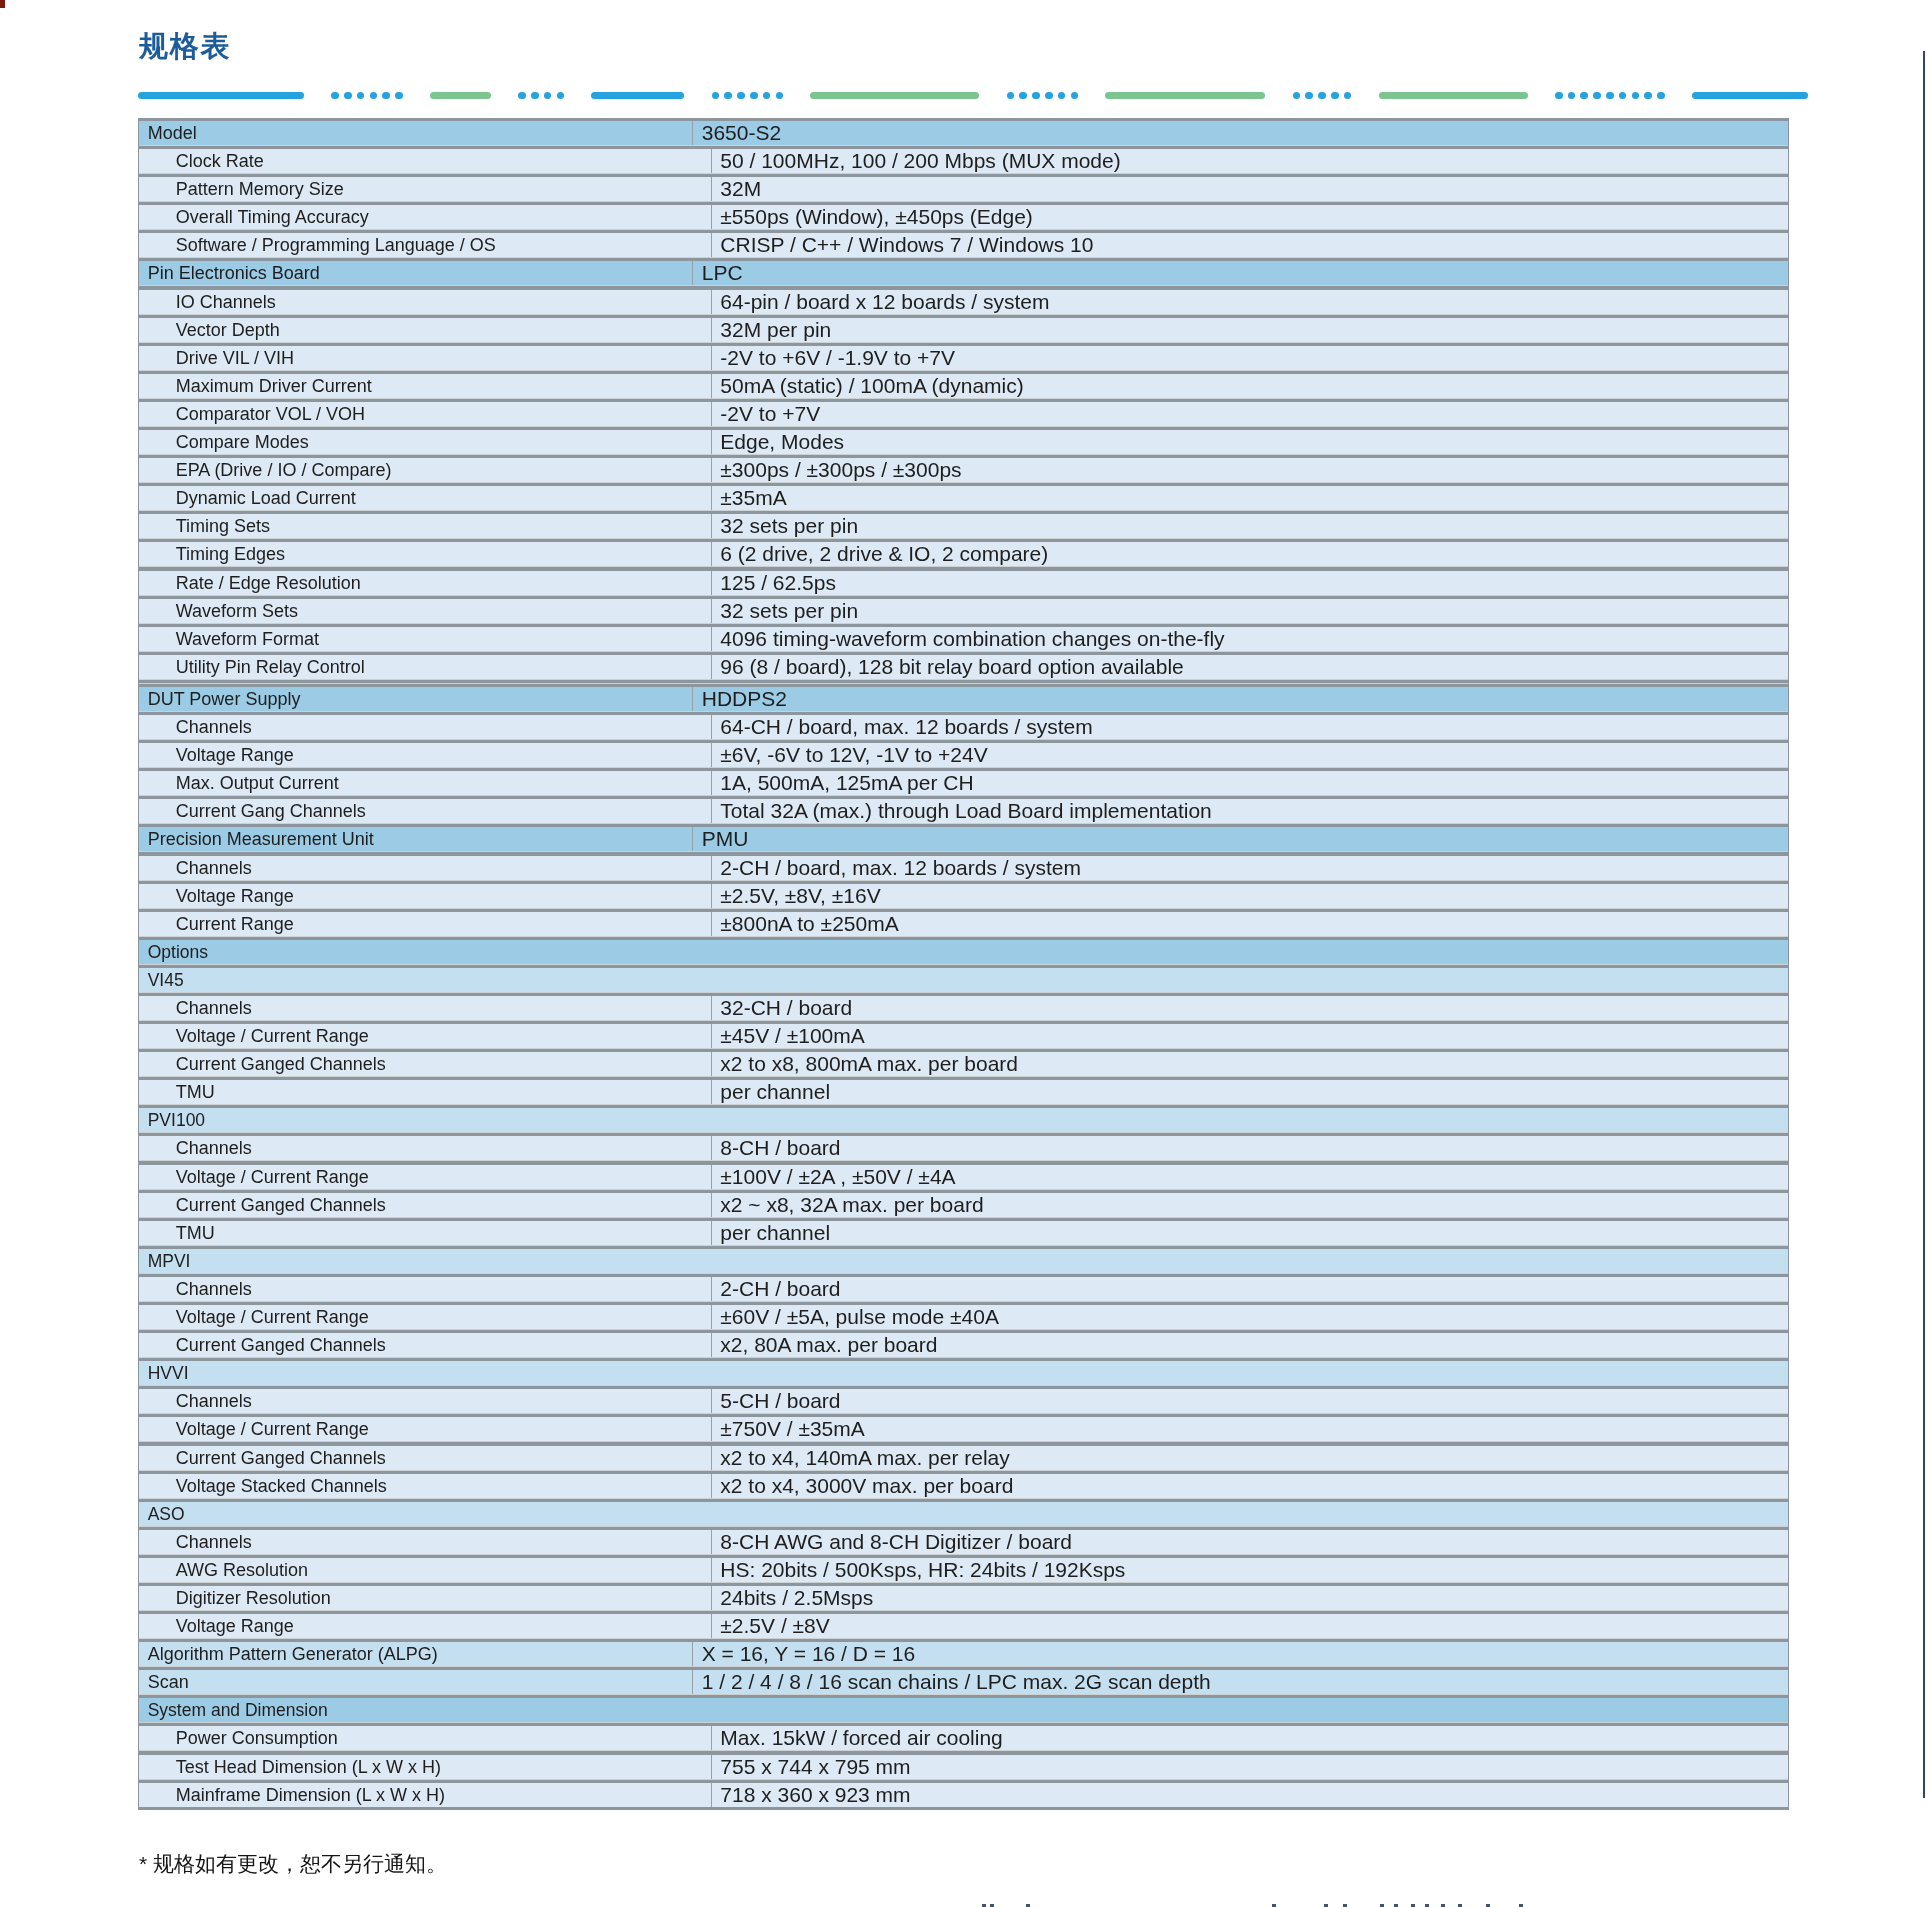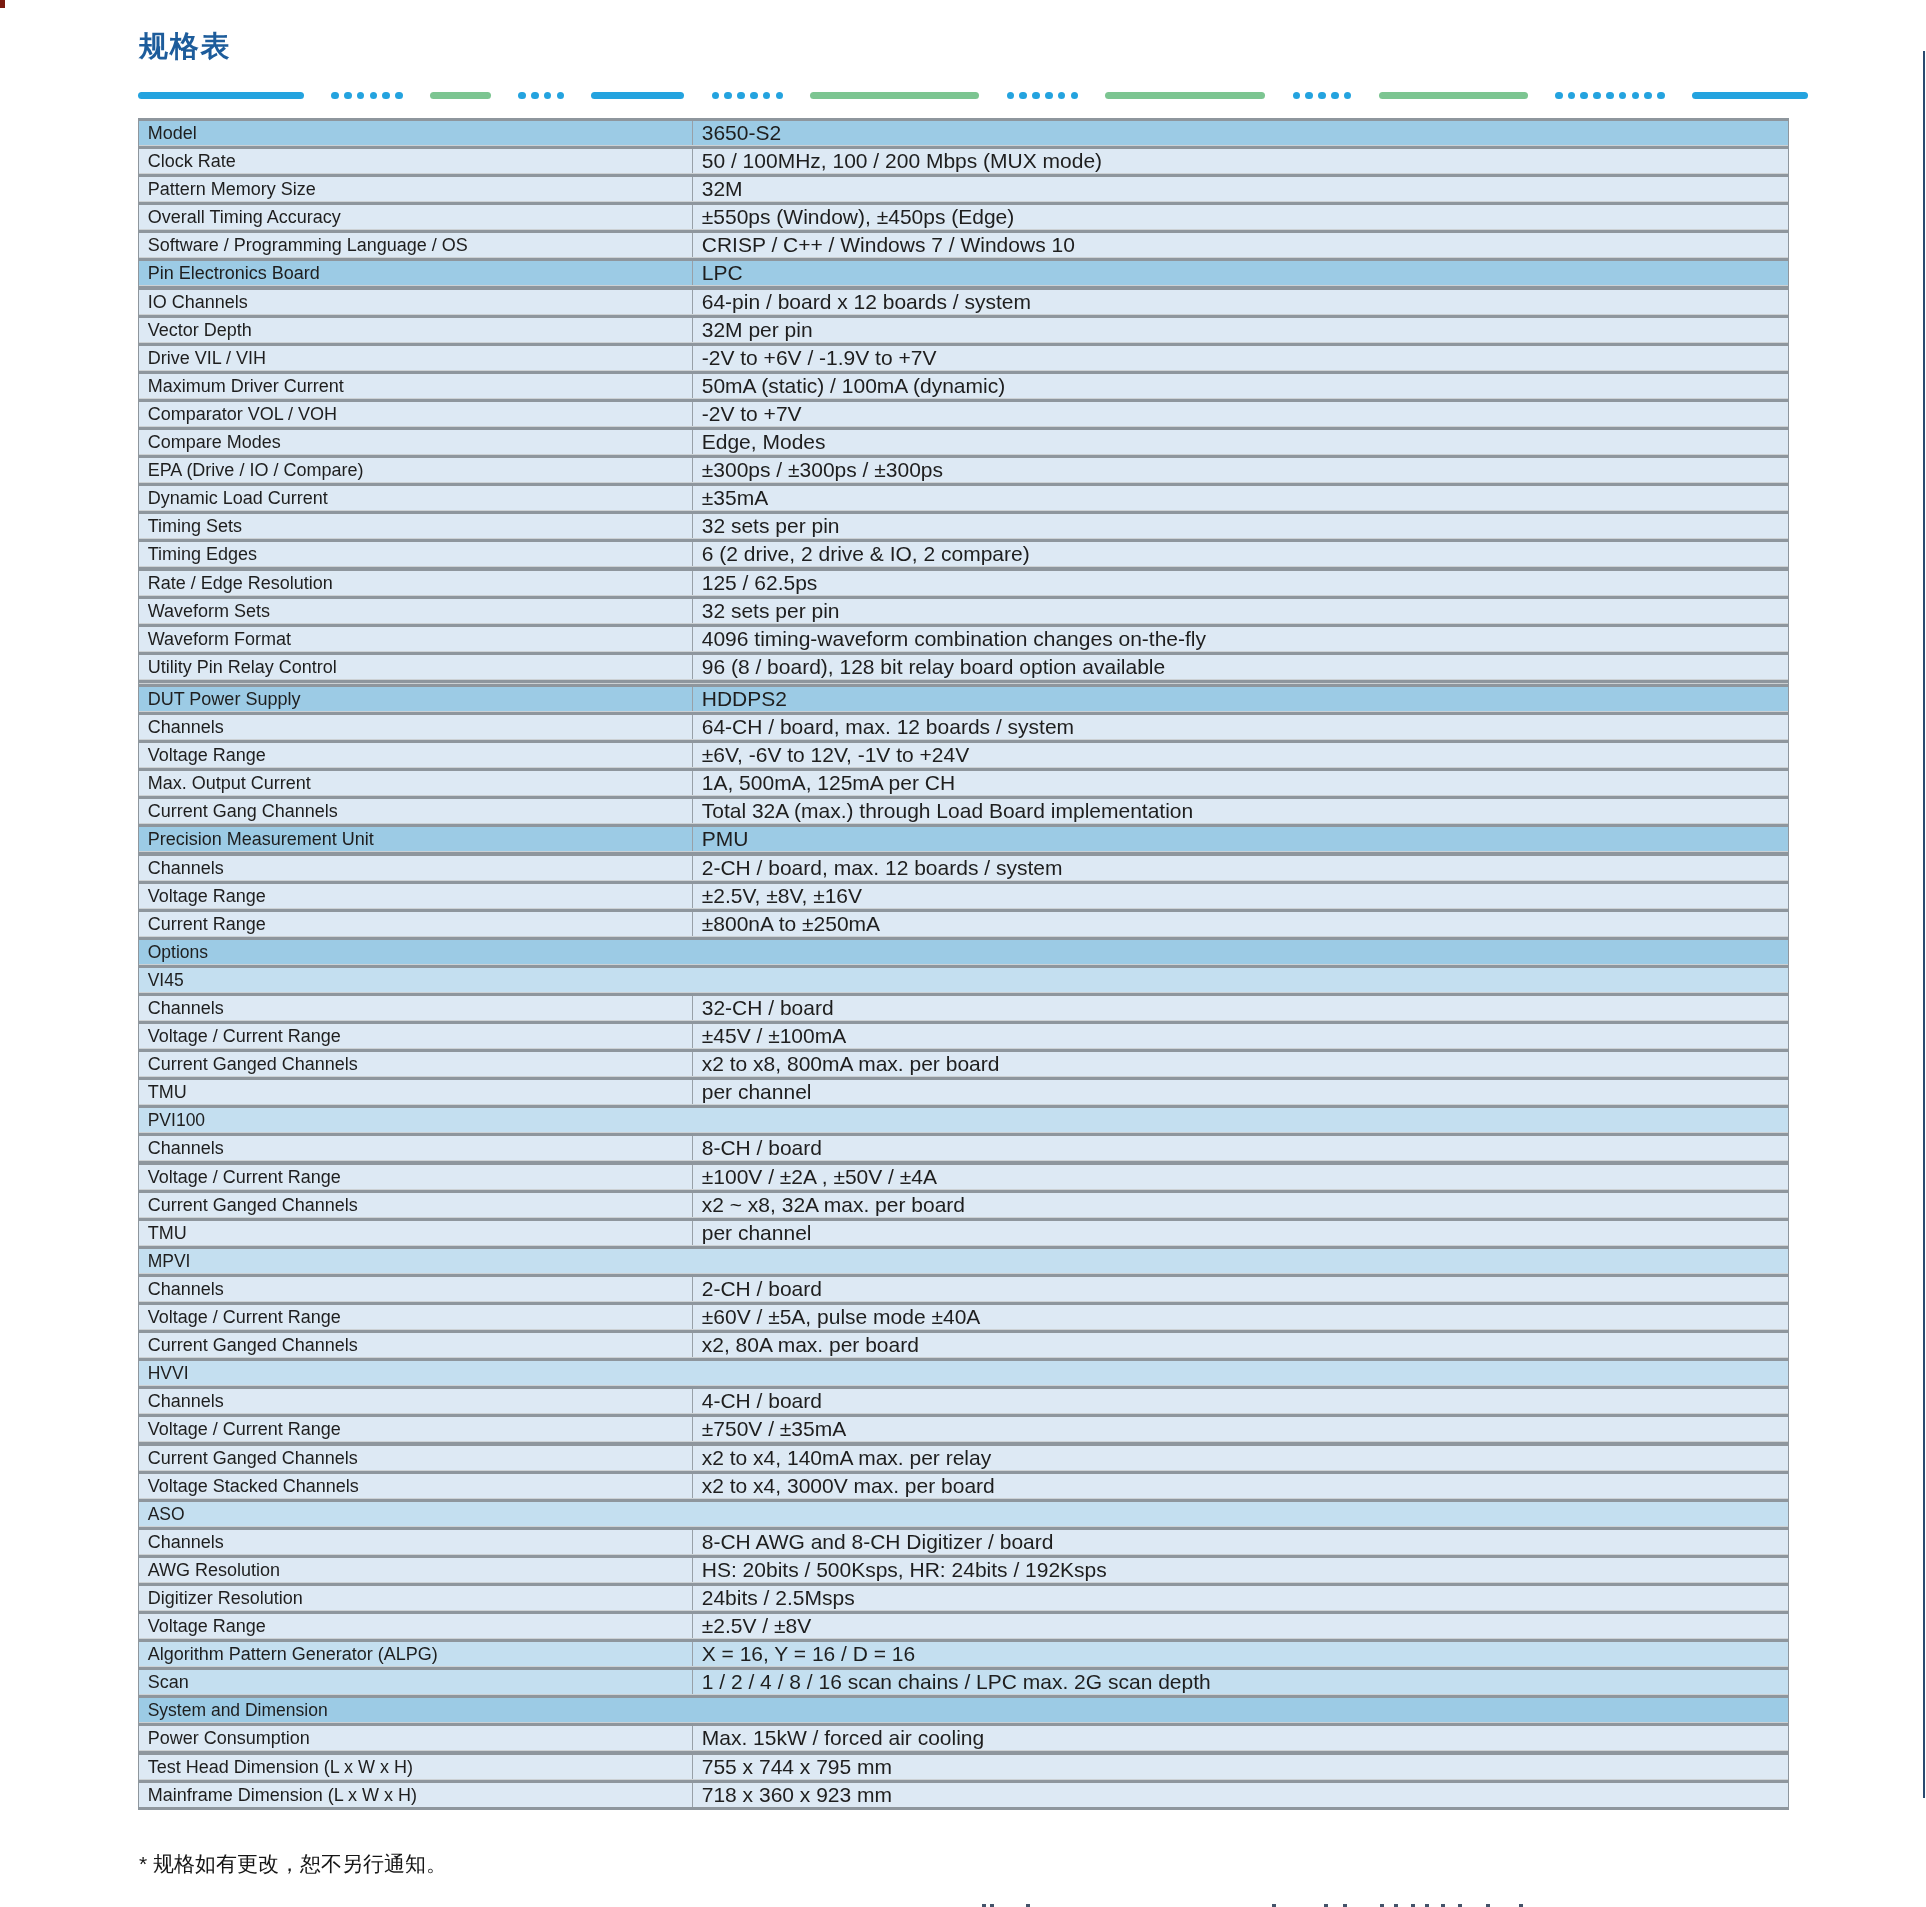--- a/index.html
+++ b/index.html
@@ -34,21 +34,21 @@
   .spec-table{
     position:absolute;left:138px;top:118px;width:1651px;
     box-sizing:border-box;
     border:1.7px solid var(--divider,#8e969d);
     border-top-width:3.5px;border-bottom-width:3.5px;
     background:#ffffff;
   }
   .row{display:flex;height:24px;overflow:hidden;}
   .row.h,.row.hf{background:var(--header-row,#9ccbe5);}
   .row.s,.row.sr{background:var(--subheader-row,#c4dff0);}
-  .row.r{background:var(--normal-row,#dde9f4);}
+  .row.r{background:var(--normal-row,#dde9f4);padding-left:28px;}
   .rsep{
     height:4.1px;
     background:linear-gradient(180deg,#ccd1d4 0,#ccd1d4 1.2px,var(--divider,#8e969d) 1.2px,var(--divider,#8e969d) 100%);
   }
   .c1{
     width:33.6%;box-sizing:border-box;flex:0 0 auto;
     border-right:1.7px solid #98a0a7;
     padding-left:8.7px;font-size:18px;line-height:24px;white-space:nowrap;
   }
   .c2{
@@ -357,21 +357,21 @@
         <div class="c1">Current Ganged Channels</div>
         <div class="c2">x2, 80A max. per board</div>
       </div>
       <div class="rsep"></div>
       <div class="row s">
         <div class="cfull">HVVI</div>
       </div>
       <div class="rsep"></div>
       <div class="row r">
         <div class="c1">Channels</div>
-        <div class="c2">4-CH / board</div>
+        <div class="c2">5-CH / board</div>
       </div>
       <div class="rsep"></div>
       <div class="row r">
         <div class="c1">Voltage / Current Range</div>
         <div class="c2">±750V / ±35mA</div>
       </div>
       <div class="rsep"></div>
       <div class="row r">
         <div class="c1">Current Ganged Channels</div>
         <div class="c2">x2 to x4, 140mA max. per relay</div>

